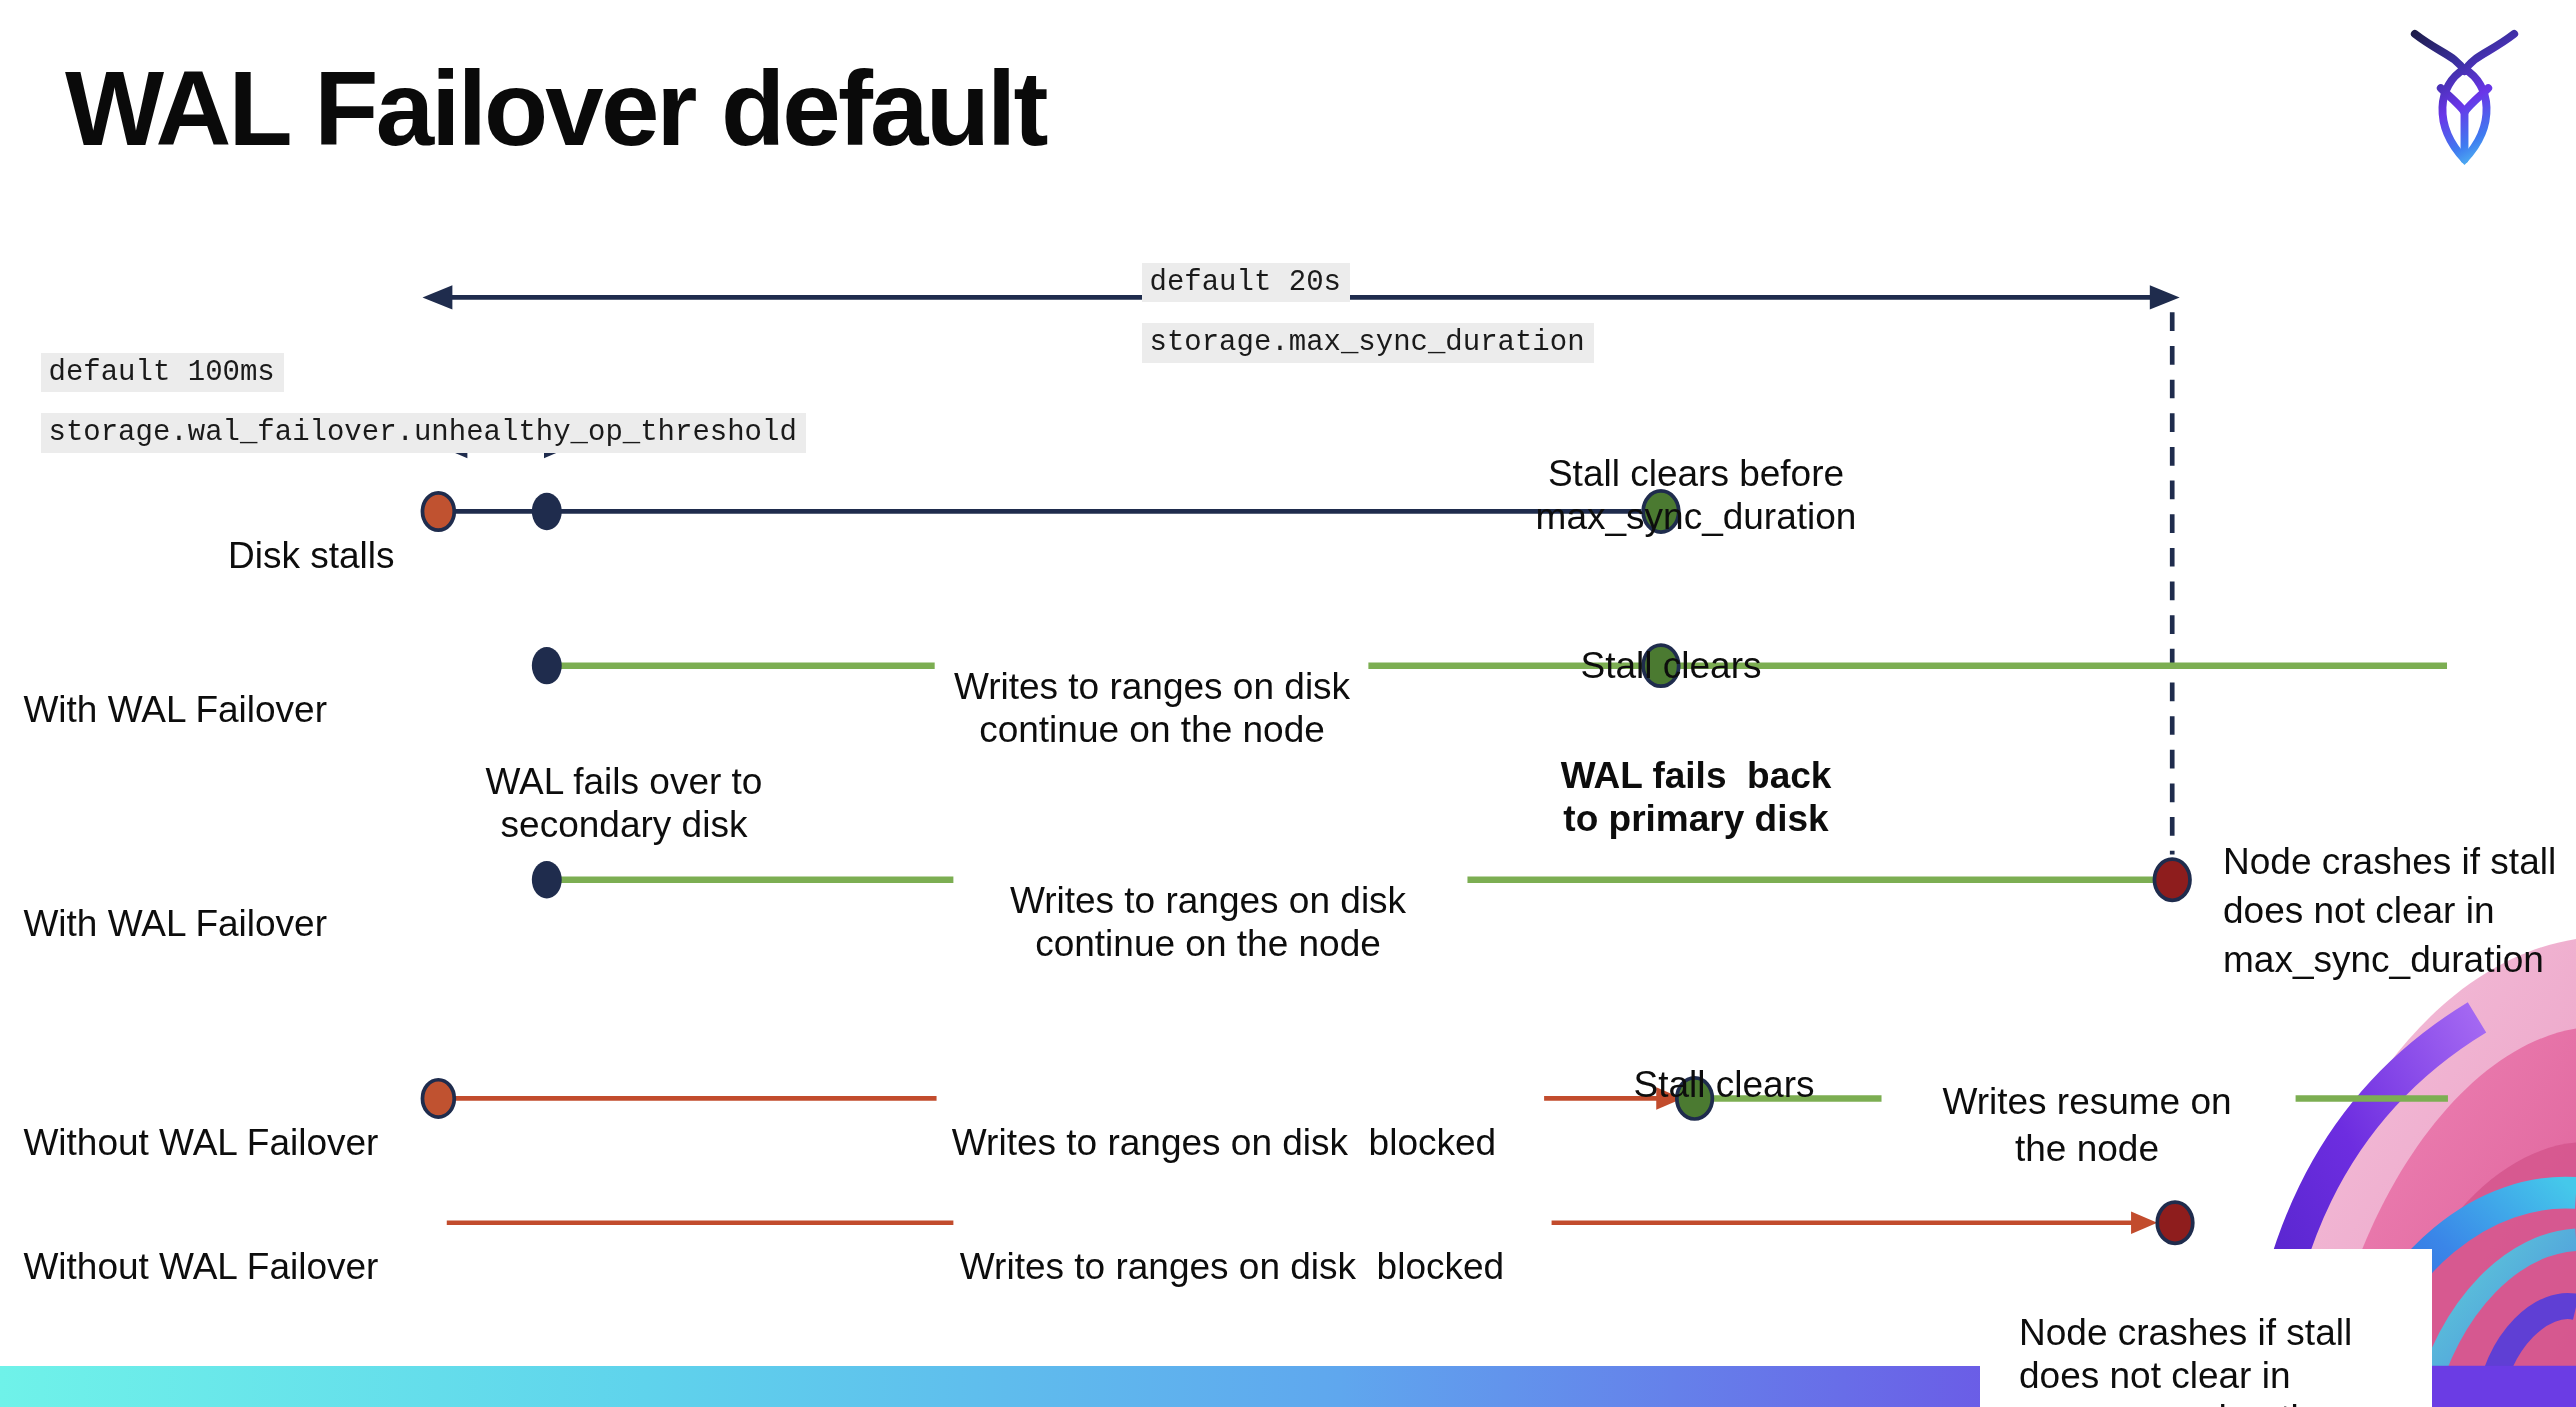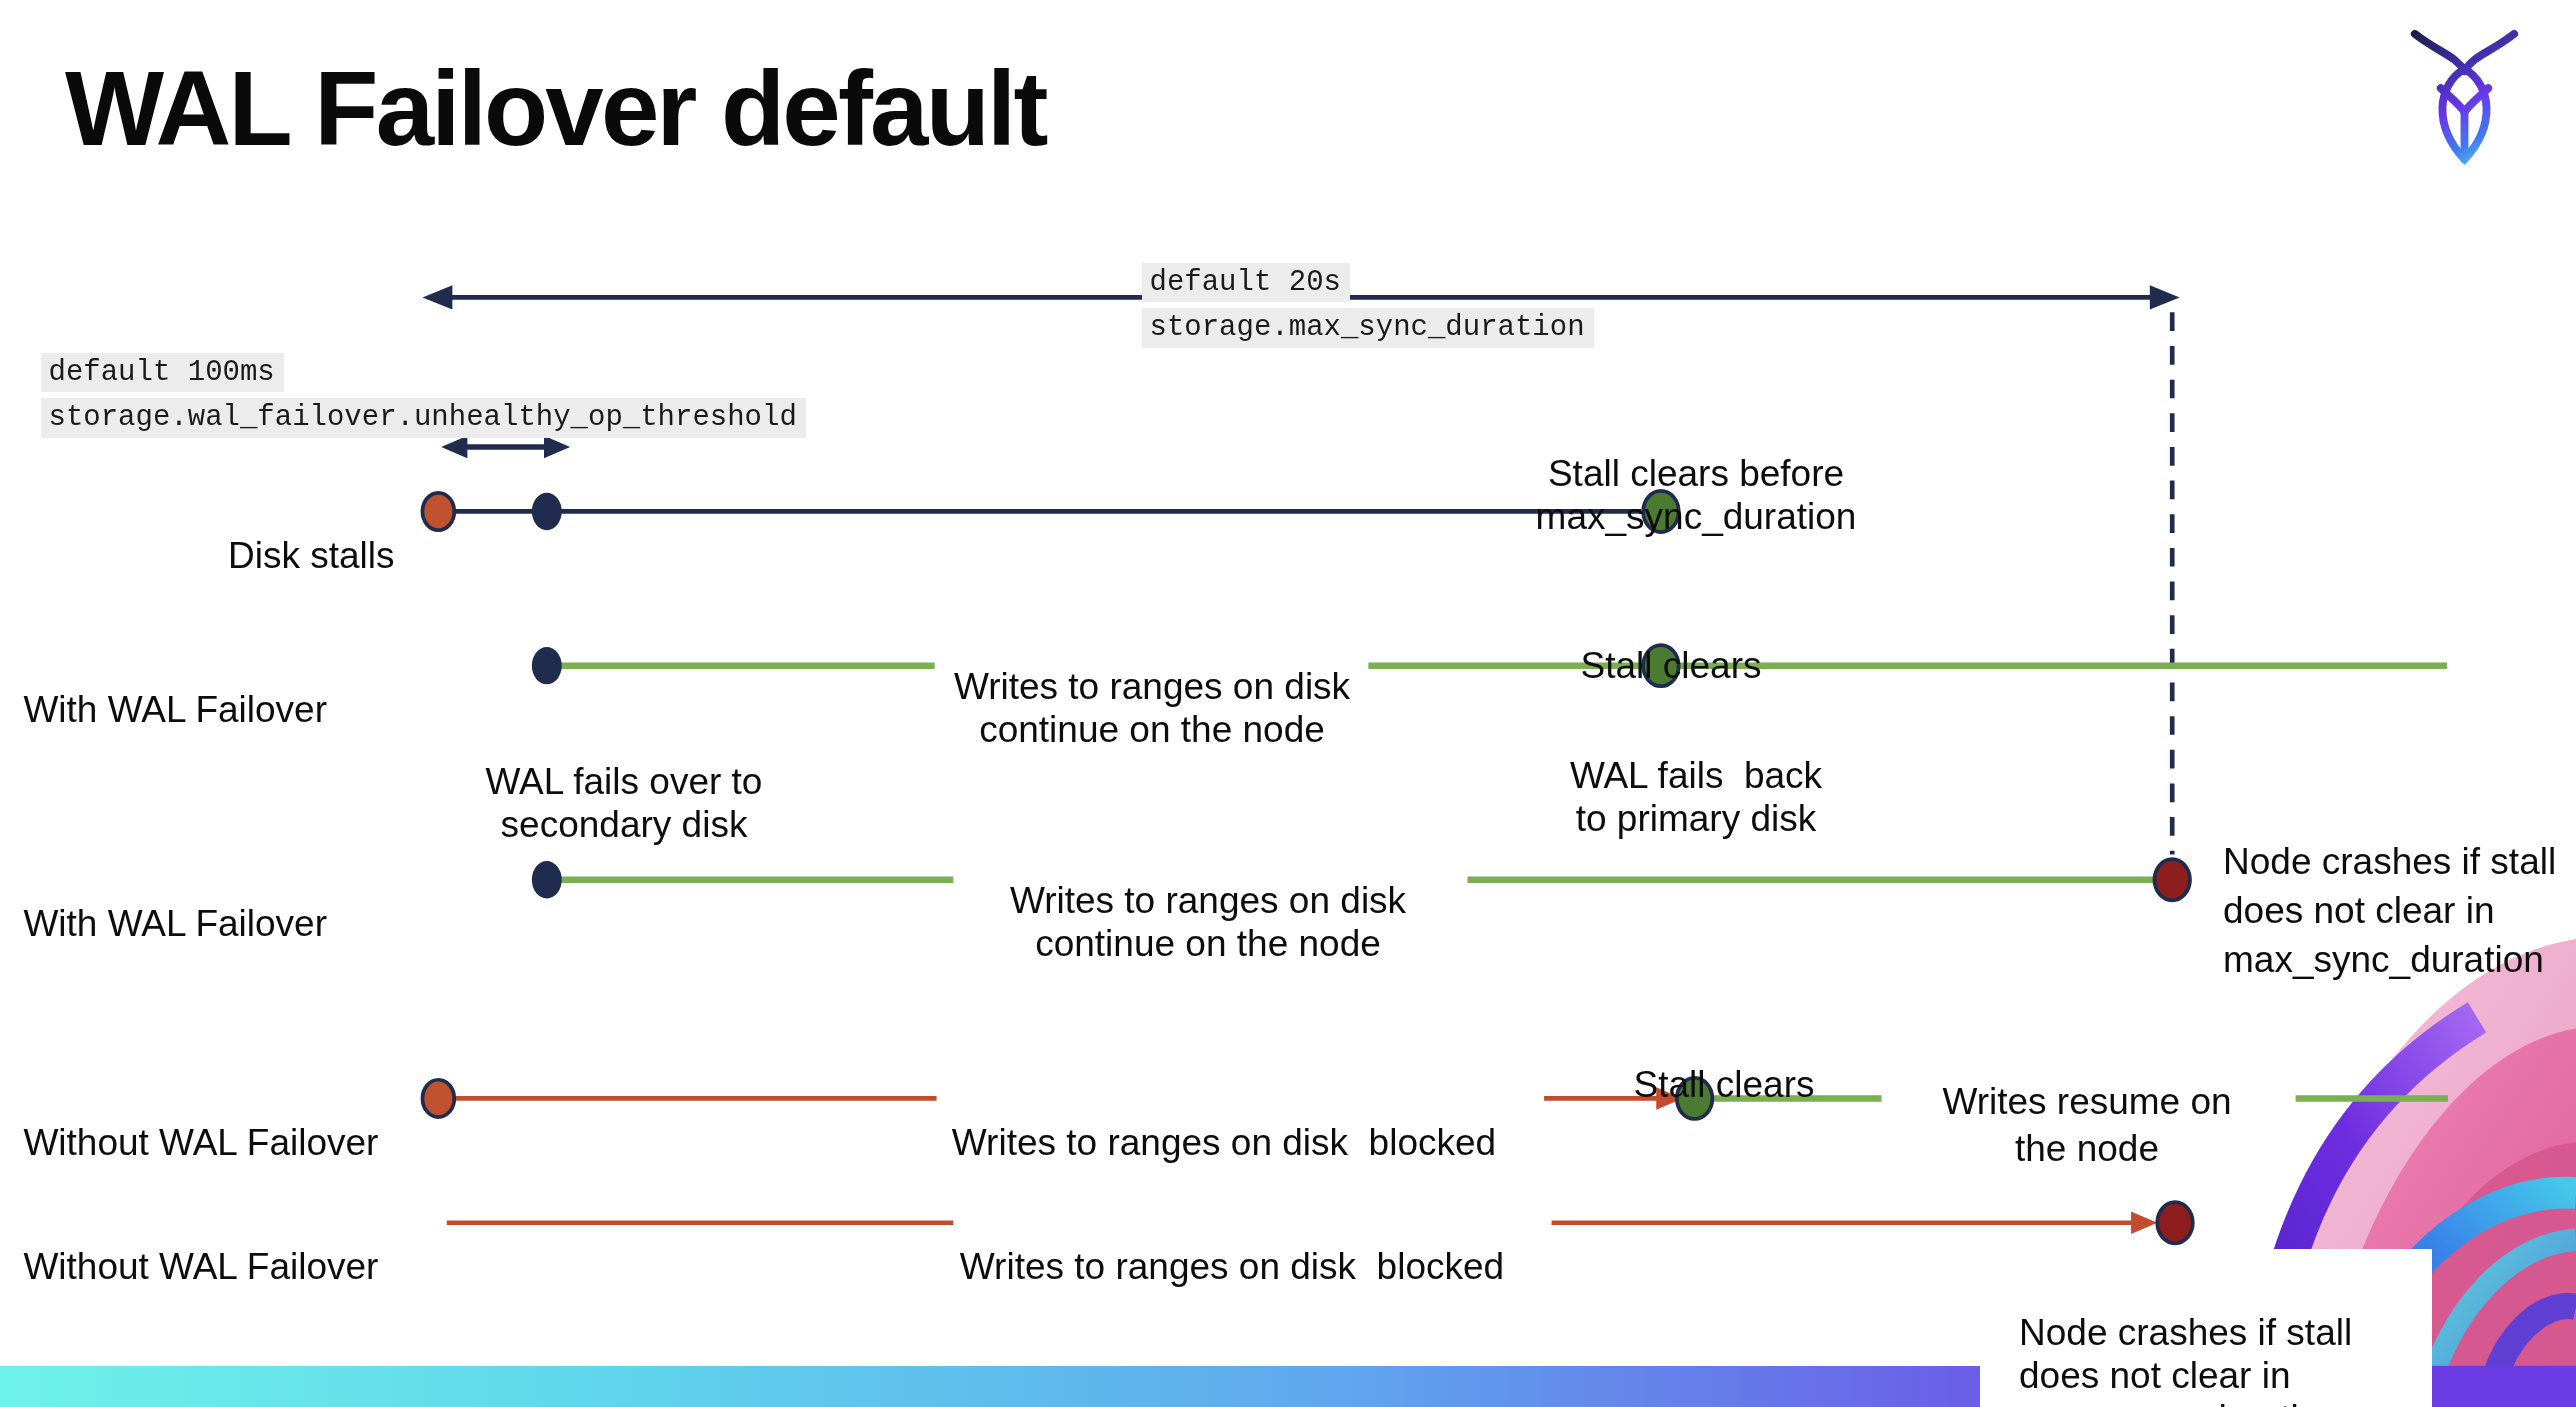--- a/index.html
+++ b/index.html
@@ -25,21 +25,21 @@
   .white-box{position:absolute;left:1980px;top:1249px;width:452px;height:159px;
              background:#fff;z-index:3;}
 
   .diagram{position:absolute;left:0;top:0;width:2576px;height:1408px;z-index:4;}
 
   .lbl{position:absolute;z-index:5;color:var(--text);font-size:37px;line-height:43px;
        white-space:pre-wrap;margin-top:44px;}
   .mono-group{position:absolute;z-index:5;font-family:"Liberation Mono",monospace;
               font-size:29px;color:#1a1a1a;}
   .mono-line{display:table;background:var(--highlight-bg);padding:2.8px 9.3px 3.7px 7.5px;
-             margin-bottom:6px;white-space:pre;}
+             margin-bottom:21px;white-space:pre;}
   .center{transform:translateX(-50%);text-align:center;}
   .row-label{white-space:nowrap;}
 </style>
 </head>
 <body>
 
 <div class="slide">
 
   <div class="bottom-bar"></div>
 
@@ -162,21 +162,21 @@
   <div class="lbl row-label" style="left:23.4px;top:1201px;">Without WAL Failover</div>
 
   <div class="lbl center" style="left:1696px;top:408px;">Stall clears before
 max_sync_duration</div>
 
   <div class="lbl center" style="left:1152px;top:621px;">Writes to ranges on disk
 continue on the node</div>
   <div class="lbl center" style="left:624px;top:716px;">WAL fails over to
 secondary disk</div>
   <div class="lbl center" style="left:1671px;top:600px;">Stall clears</div>
-  <div class="lbl center" style="left:1696px;top:710px;">WAL fails  back
+  <div class="lbl center" style="left:1696px;top:710px;font-weight:bold;">WAL fails  back
 to primary disk</div>
 
   <div class="lbl center" style="left:1208px;top:835px;">Writes to ranges on disk
 continue on the node</div>
   <div class="lbl" style="left:2223px;top:793px;line-height:49px;">Node crashes if stall
 does not clear in
 max_sync_duration</div>
 
   <div class="lbl center" style="left:1224px;top:1077px;">Writes to ranges on disk  blocked</div>
   <div class="lbl center" style="left:1724px;top:1019px;">Stall clears</div>

